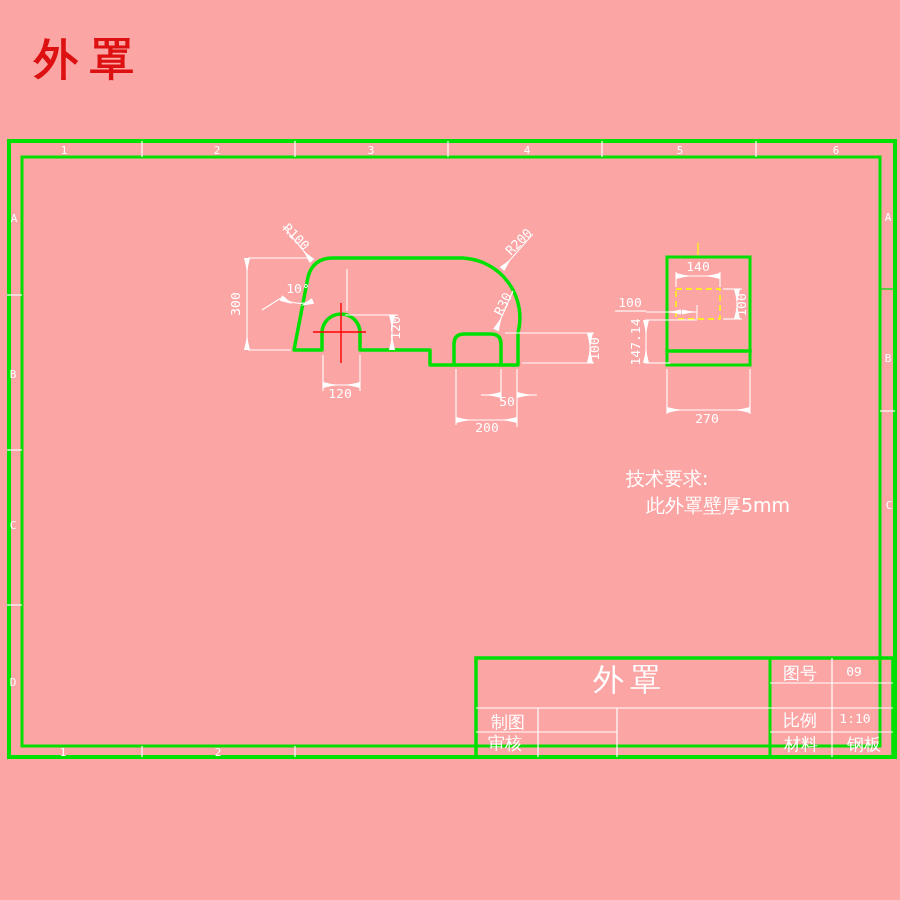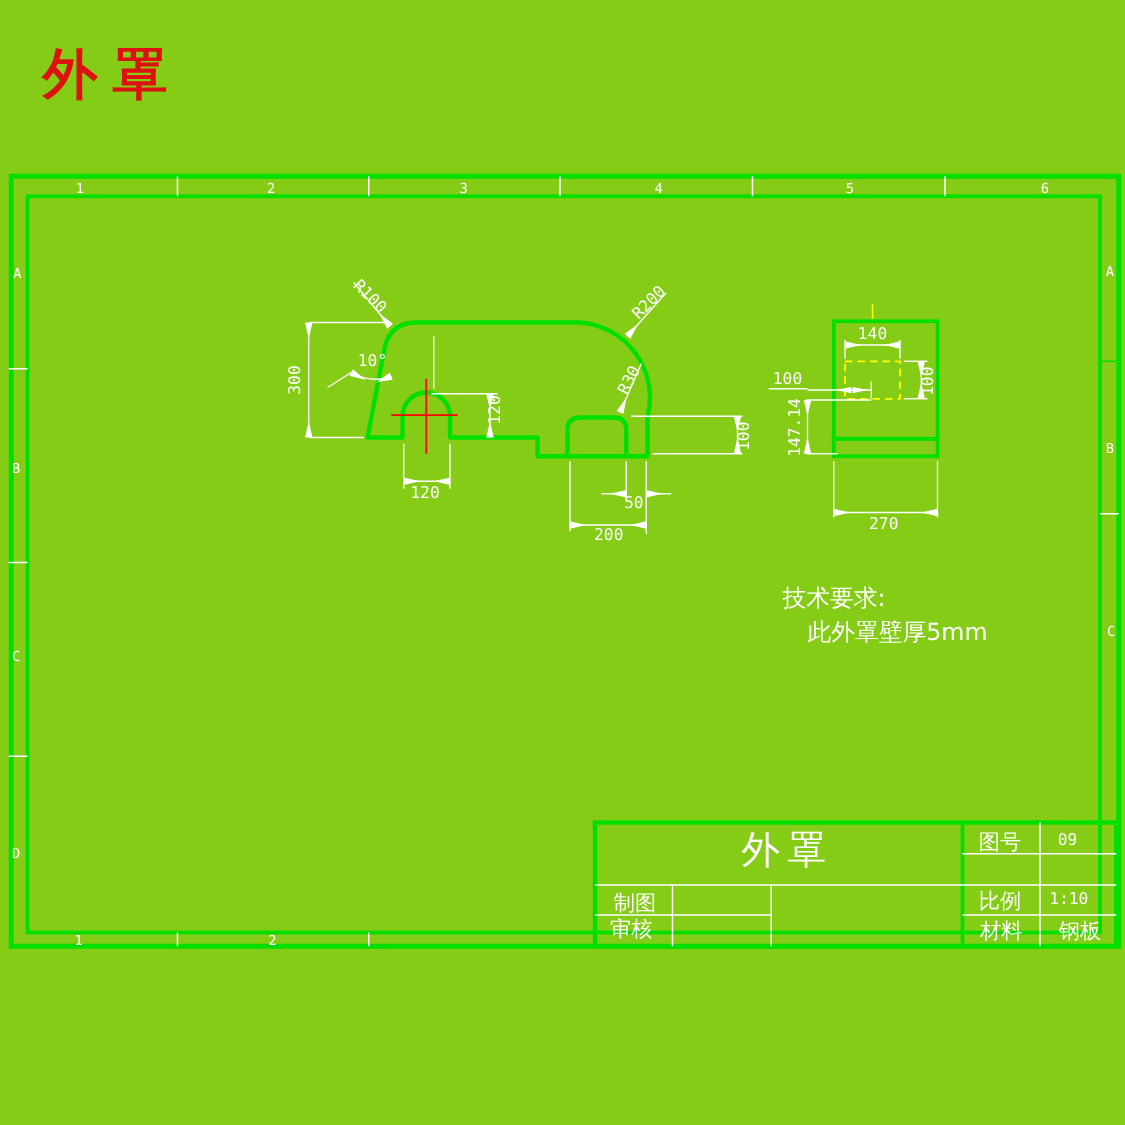--- a/index.html
+++ b/index.html
@@ -1,16 +1,16 @@
 <!DOCTYPE html>
 <html><head>
 <meta charset="utf-8">
 <style>
   html,body{margin:0;padding:0;background:#000;}
-  .stage{position:relative;width:900px;height:900px;background:#84cc16;overflow:hidden;}
+  .stage{position:relative;width:900px;height:900px;background:#fca5a5;overflow:hidden;}
   svg{position:absolute;left:0;top:0;}
   text{user-select:none;}
   .dimtxt{font-family:"DejaVu Sans Mono",monospace;font-size:13px;fill:#fff;}
   .zonetxt{font-family:"DejaVu Sans Mono",monospace;font-size:11px;fill:#fff;}
   .cjk{font-family:"DejaVu Sans",sans-serif;}
 </style>
 </head>
 <body>
 
 <div class="stage">

